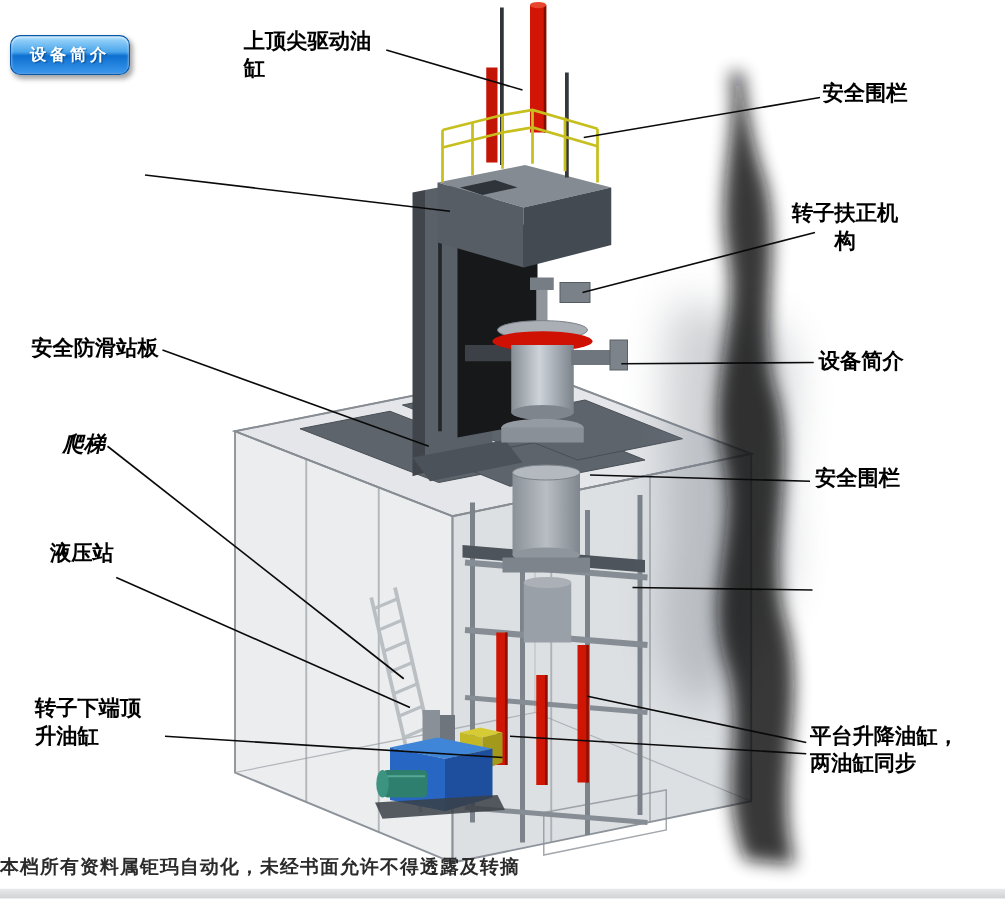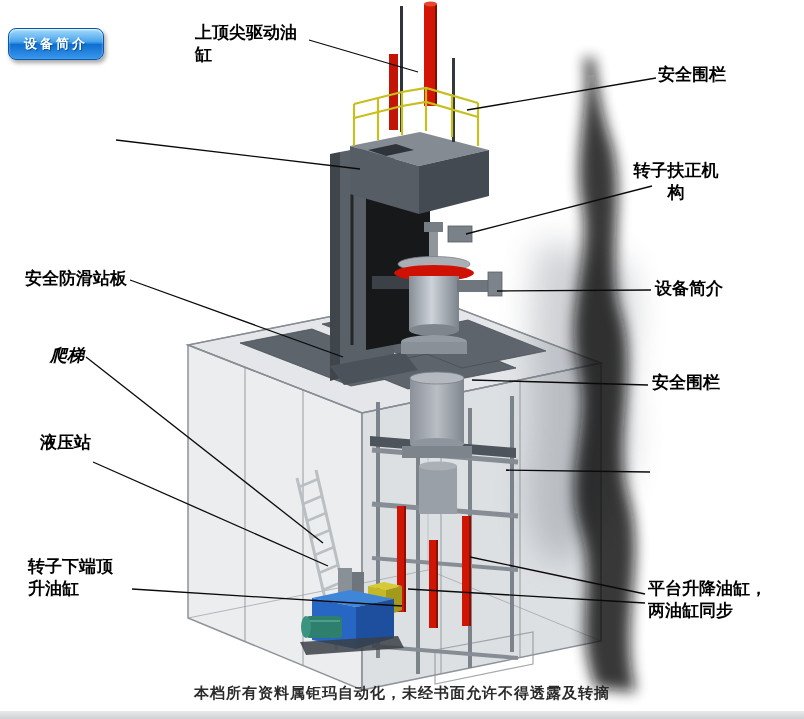--- a/index.html
+++ b/index.html
@@ -7,21 +7,21 @@
          font-family:"Liberation Sans","DejaVu Sans",sans-serif;}
   #machine-svg{position:absolute;left:0;top:0;width:804px;height:719px;}
   .label{position:absolute;font-size:17px;font-weight:600;color:#000;line-height:1.3;
          word-break:break-all;white-space:normal;}
   .label.nowrap{white-space:nowrap;}
   .badge{position:absolute;left:8px;top:28px;padding:6px 15px;border-radius:8px;
          background:linear-gradient(180deg,#a5dbfc 0%,#4aa5ec 42%,#0e6fd0 52%,#3a97ec 100%);
          border:1px solid #0a58a8;color:#fff;font-size:13px;font-weight:bold;letter-spacing:3px;
          box-shadow:2px 3px 4px rgba(0,0,0,.35), inset 0 1px 2px rgba(255,255,255,.75);
          text-shadow:1px 1px 1px rgba(0,60,120,.65);}
-  .footer{position:absolute;left:0;right:0;top:684px;text-align:center;font-size:15px;
+  .footer{position:absolute;left:0;right:0;top:684px;text-align:left;font-size:15px;
           font-weight:600;color:#2b2b2b;letter-spacing:1px;}
   .bottom-strip{position:absolute;left:0;right:0;bottom:0;height:8px;
           background:linear-gradient(180deg,#e9eaeb,#cfd1d3);}
 </style>
 </head>
 <body>
 
 <div id="stage">
 
   <svg id="machine-svg" viewBox="0 0 804 719" xmlns="http://www.w3.org/2000/svg">

